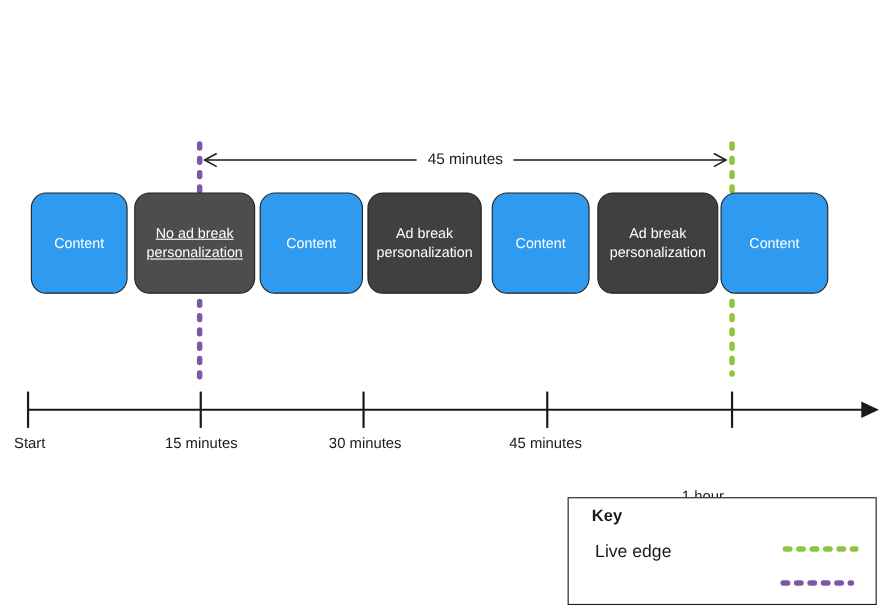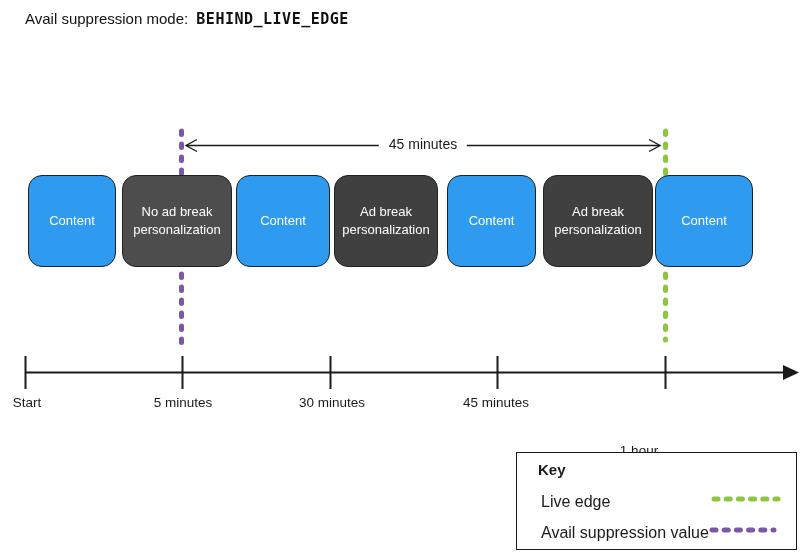--- a/index.html
+++ b/index.html
@@ -57,21 +57,21 @@
     align-items: center;
     justify-content: center;
     text-align: center;
     padding: 0 3px;
     z-index: 2;
   }
   .block.content  { background: #2E9BF0; }
   .block.nopers   { background: #4D4D4D; }
   .block.adbreak  { background: #404040; }
   .b1 { left: 28px;  width: 88px;  }
-  .b2 { left: 122px; width: 110px; }
+  .b2 { left: 122px; width: 110px; text-decoration: underline; }
   .b3 { left: 236px; width: 94px;  }
   .b4 { left: 334px; width: 104px; }
   .b5 { left: 447px; width: 89px;  }
   .b6 { left: 543px; width: 110px; }
   .b7 { left: 655px; width: 98px;  }
 
   
   .axis-label {
     position: absolute;
     top: 395px;
@@ -112,24 +112,20 @@
   .ki1 { top: 71px; }
   .key-dash { position: absolute; }
   .kd0 { left: 192px; top: 42px; }
   .kd1 { left: 190px; top: 73px; }
 </style>
 </head>
 <body>
 
 <div class="canvas">
 
-  <div class="hdr-line l1">
-    <span>Avail suppression mode:</span>
-    <span class="mono-val">BEHIND_LIVE_EDGE</span>
-  </div>
 
   <svg class="overlay" width="803" height="553" viewBox="0 0 803 553">
 
     <line x1="181.5" y1="131" x2="181.5" y2="343" stroke="#7B57A7" stroke-width="5" stroke-linecap="round" stroke-dasharray="3.5 9.5"></line>
 
     <line x1="665.5" y1="131" x2="665.5" y2="340" stroke="#8CC63F" stroke-width="5" stroke-linecap="round" stroke-dasharray="3.5 9.5"></line>
 
     <g stroke="#1a1a1a" stroke-width="1.4" fill="none">
       <line x1="187" y1="145.5" x2="659" y2="145.5"></line>
       <polyline points="197,139.5 186,145.5 197,151.5"></polyline>
@@ -151,32 +147,31 @@
 
   <div class="block content b1">Content</div>
   <div class="block nopers  b2">No ad break personalization</div>
   <div class="block content b3">Content</div>
   <div class="block adbreak b4">Ad break personalization</div>
   <div class="block content b5">Content</div>
   <div class="block adbreak b6">Ad break personalization</div>
   <div class="block content b7">Content</div>
 
   <div class="axis-label al0">Start</div>
-  <div class="axis-label al1">5 minutes</div>
+  <div class="axis-label al1">15 minutes</div>
   <div class="axis-label al2">30 minutes</div>
   <div class="axis-label al3">45 minutes</div>
   <div class="axis-label al4">1 hour</div>
 
   <div class="key-box">
     <div class="key-title">Key</div>
 
     <div class="key-item-label ki0">Live edge</div>
     <svg class="key-dash kd0" width="74" height="8" viewBox="0 0 74 8">
       <line x1="5" y1="4" x2="69" y2="4" stroke="#8CC63F" stroke-width="5" stroke-linecap="round" stroke-dasharray="4 8.2"></line>
     </svg>
 
-    <div class="key-item-label ki1">Avail suppression value</div>
     <svg class="key-dash kd1" width="74" height="8" viewBox="0 0 74 8">
       <line x1="5" y1="4" x2="67" y2="4" stroke="#7B57A7" stroke-width="5" stroke-linecap="round" stroke-dasharray="4 8.2"></line>
     </svg>
   </div>
 
 </div>
 
 </body></html>

